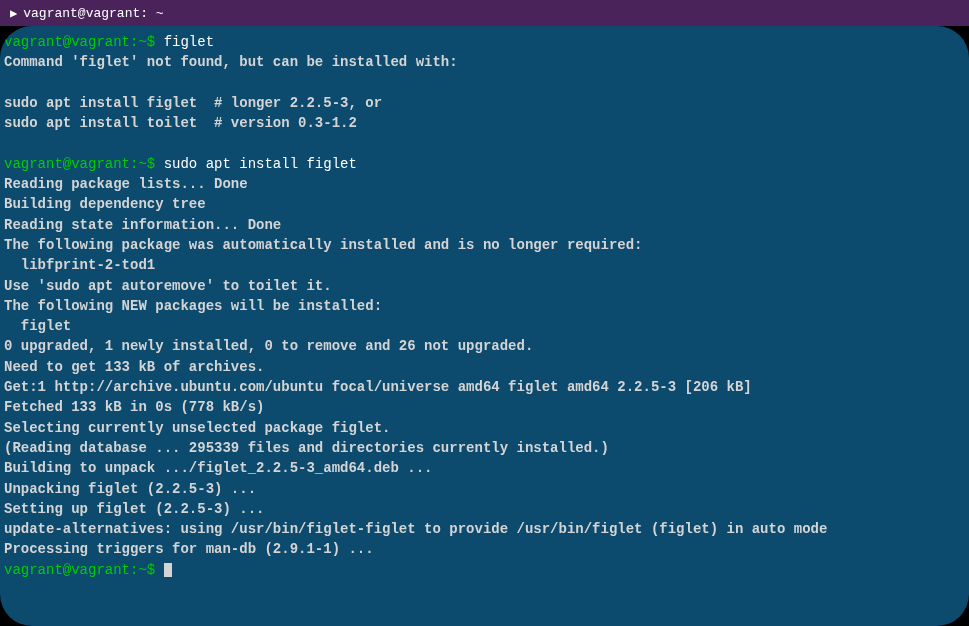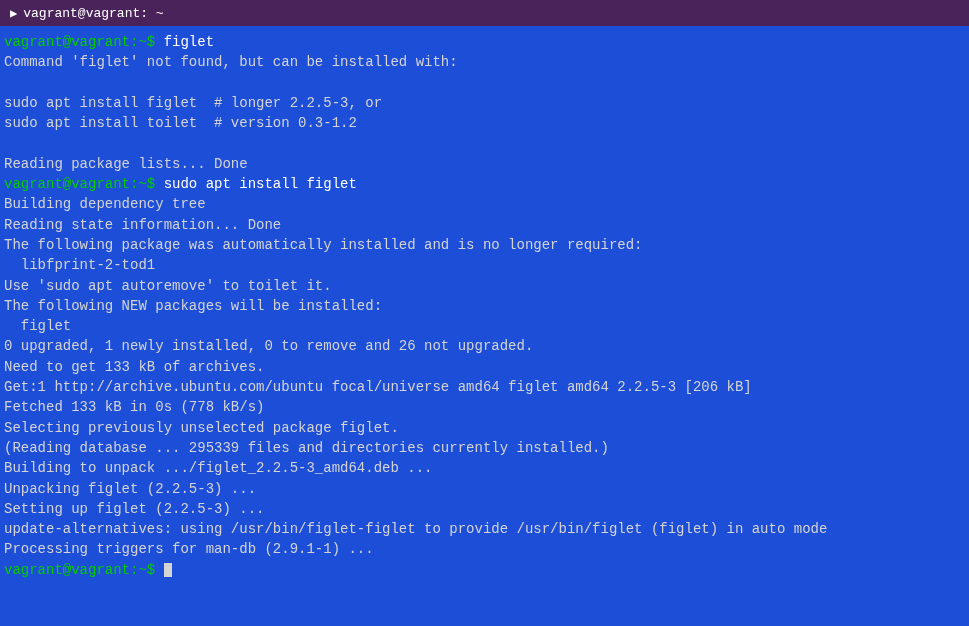--- a/index.html
+++ b/index.html
@@ -26,44 +26,46 @@
       align-items: center;
       gap: 6px;
       height: 26px;
     }
 
     .title-bar-icon {
       font-size: 12px;
     }
 
     .terminal {
-      background: #1d4ed8;
+      background: #0c4a6e;
       color: #d4d4d4;
       padding: 6px 4px;
       height: calc(626px - 26px);
       overflow: hidden;
       line-height: 1.45;
+      border-radius: 32px;
     }
 
     .line {
       white-space: pre;
       display: block;
       min-height: 1.45em;
     }
 
     .prompt {
       color: #00cc00;
     }
 
     .cmd {
       color: #ffffff;
     }
 
     .white {
       color: #d4d4d4;
+      font-weight: bold;
     }
 
     .cursor {
       display: inline-block;
       width: 8px;
       height: 14px;
       background: #d4d4d4;
       vertical-align: middle;
       animation: blink 1s step-end infinite;
     }
@@ -81,34 +83,34 @@
   <span>vagrant@vagrant: ~</span>
 </div>
 
 <div class="terminal" id="terminal-body">
 <div class="line"><span class="prompt">vagrant@vagrant:~$ </span><span class="cmd">figlet</span></div>
     <div class="line"><span class="white">Command 'figlet' not found, but can be installed with:</span></div>
     <div class="line"> </div>
     <div class="line"><span class="white">sudo apt install figlet  # longer 2.2.5-3, or</span></div>
     <div class="line"><span class="white">sudo apt install toilet  # version 0.3-1.2</span></div>
     <div class="line"> </div>
+    <div class="line"><span class="prompt">vagrant@vagrant:~$ </span><span class="cmd">sudo apt install figlet</span></div>
     <div class="line"><span class="white">Reading package lists... Done</span></div>
-    <div class="line"><span class="prompt">vagrant@vagrant:~$ </span><span class="cmd">sudo apt install figlet</span></div>
     <div class="line"><span class="white">Building dependency tree</span></div>
     <div class="line"><span class="white">Reading state information... Done</span></div>
     <div class="line"><span class="white">The following package was automatically installed and is no longer required:</span></div>
     <div class="line"><span class="white">  libfprint-2-tod1</span></div>
     <div class="line"><span class="white">Use 'sudo apt autoremove' to toilet it.</span></div>
     <div class="line"><span class="white">The following NEW packages will be installed:</span></div>
     <div class="line"><span class="white">  figlet</span></div>
     <div class="line"><span class="white">0 upgraded, 1 newly installed, 0 to remove and 26 not upgraded.</span></div>
     <div class="line"><span class="white">Need to get 133 kB of archives.</span></div>
     <div class="line"><span class="white">Get:1 http://archive.ubuntu.com/ubuntu focal/universe amd64 figlet amd64 2.2.5-3 [206 kB]</span></div>
     <div class="line"><span class="white">Fetched 133 kB in 0s (778 kB/s)</span></div>
-    <div class="line"><span class="white">Selecting previously unselected package figlet.</span></div>
+    <div class="line"><span class="white">Selecting currently unselected package figlet.</span></div>
     <div class="line"><span class="white">(Reading database ... 295339 files and directories currently installed.)</span></div>
     <div class="line"><span class="white">Building to unpack .../figlet_2.2.5-3_amd64.deb ...</span></div>
     <div class="line"><span class="white">Unpacking figlet (2.2.5-3) ...</span></div>
     <div class="line"><span class="white">Setting up figlet (2.2.5-3) ...</span></div>
     <div class="line"><span class="white">update-alternatives: using /usr/bin/figlet-figlet to provide /usr/bin/figlet (figlet) in auto mode</span></div>
     <div class="line"><span class="white">Processing triggers for man-db (2.9.1-1) ...</span></div>
     <div class="line"><span class="prompt">vagrant@vagrant:~$ </span><span class="cursor"></span></div>
   </div>
 
 </body></html>

